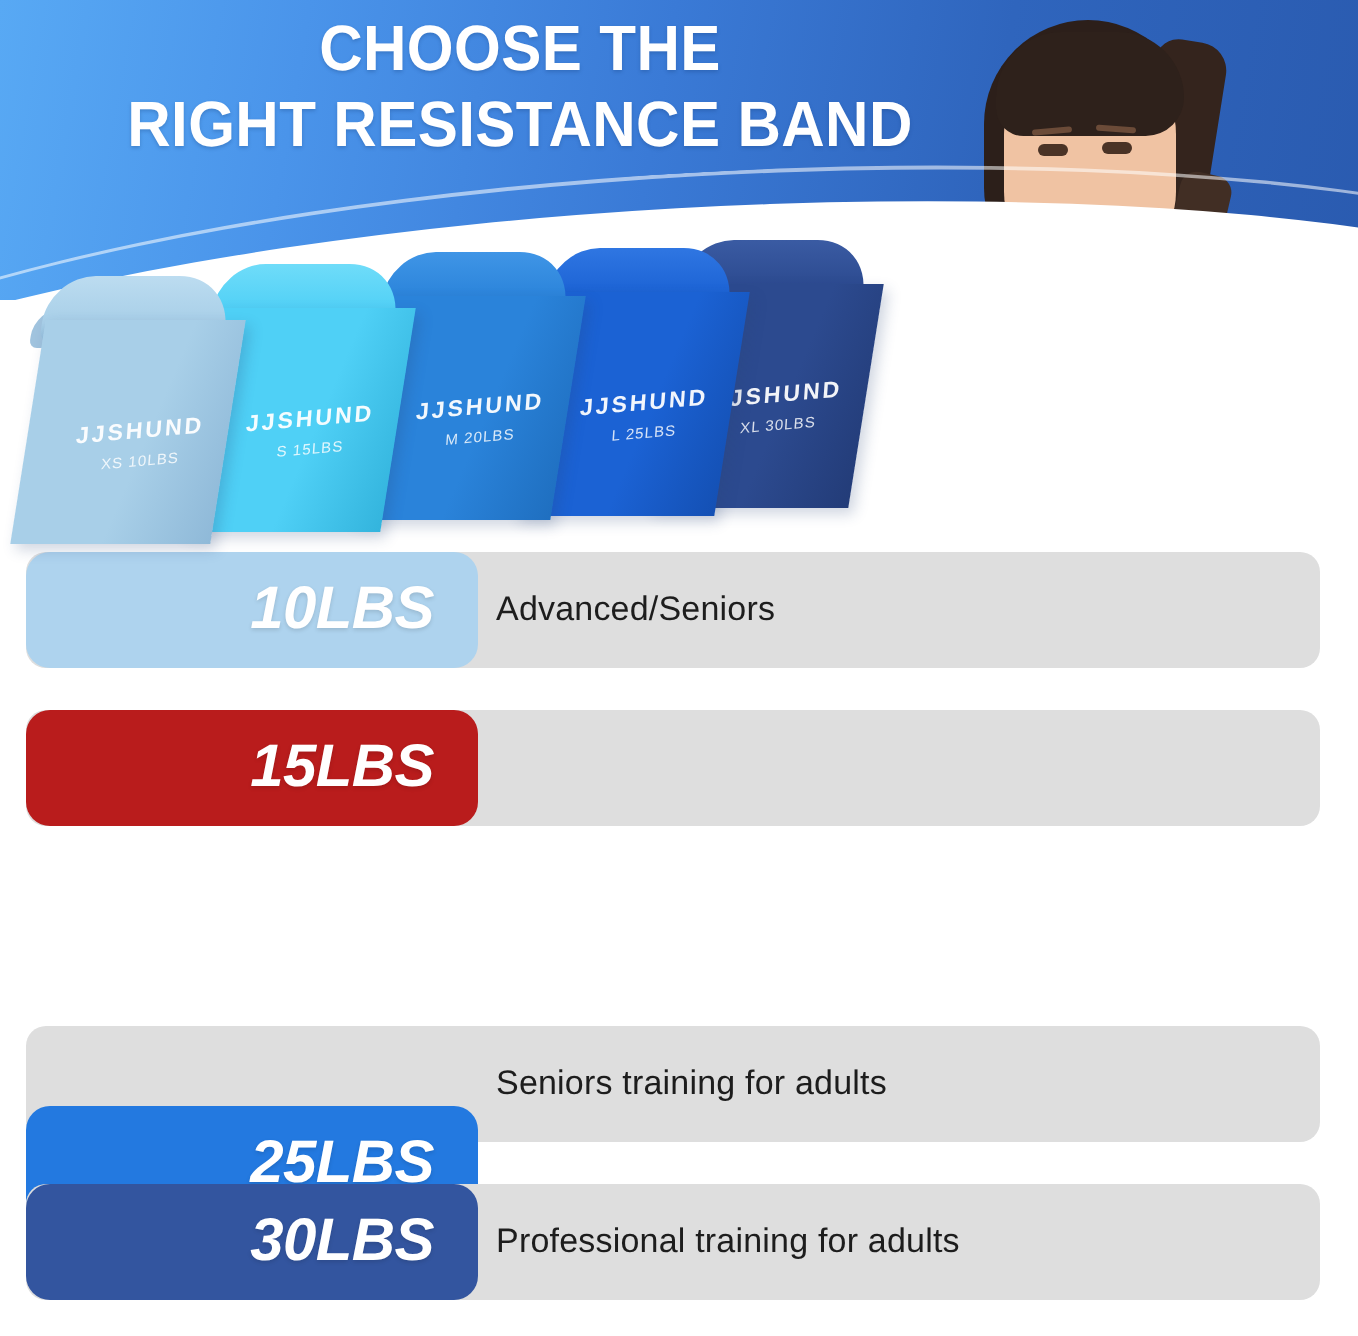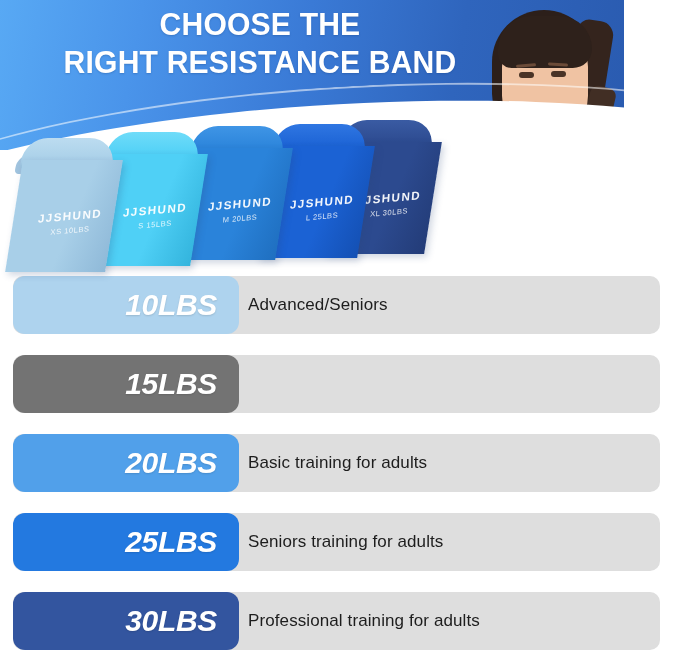--- a/index.html
+++ b/index.html
@@ -5,21 +5,21 @@
   html,body{margin:0;padding:0;}
   body{
     width:679px;height:668px;overflow:hidden;background:#ffffff;
     font-family:"Liberation Sans","DejaVu Sans",sans-serif;
     -webkit-font-smoothing:antialiased;
   }
   .page{position:relative;width:679px;height:668px;overflow:hidden;background:#fff;}
 
   
   .hero{
-    position:absolute;left:0;top:0;width:624px;height:150px;overflow:hidden;
+    position:absolute;left:0;top:0;width:679px;height:150px;overflow:hidden;
   }
   .hero-bg{
     position:absolute;inset:0;
     background:linear-gradient(100deg,#58a9f4 0%,#4a94ea 22%,#3a7ad6 48%,#2f65bd 72%,#2a5bb0 100%);
   }
   
   .swoosh{
     position:absolute;left:-170px;top:104px;width:1030px;height:230px;
     background:#ffffff;border-radius:50%/50%;
     transform:rotate(-3.2deg);
@@ -202,34 +202,27 @@
   <div class="rows">
     <div class="row" id="row0" style="top: 0px;">
       <div class="row-bg" style="background: rgb(222, 222, 222);"></div>
       <div class="badge" style="background: rgb(174, 211, 238);">
         <span>10LBS</span>
       </div>
       <div class="desc">Advanced/Seniors</div>
     </div>
     <div class="row" id="row1" style="top: 79px;">
       <div class="row-bg" style="background: rgb(222, 222, 222);"></div>
-      <div class="badge" style="background: #737373;">
+      <div class="badge" style="background: #b91c1c;">
         <span>15LBS</span>
       </div>
     </div>
-    <div class="row" id="row2" style="top: 158px;">
-      <div class="row-bg" style="background: rgb(222, 222, 222);"></div>
-      <div class="badge" style="background: rgb(81, 160, 234);">
-        <span>20LBS</span>
-      </div>
-      <div class="desc">Basic training for adults</div>
-    </div>
     <div class="row" id="row3" style="top: 237px;">
       <div class="row-bg" style="background: rgb(222, 222, 222);"></div>
-      <div class="badge" style="background: rgb(35, 121, 224);">
+      <div class="badge" style="background: rgb(35, 121, 224); margin-top: 40px;">
         <span>25LBS</span>
       </div>
       <div class="desc">Seniors training for adults</div>
     </div>
     <div class="row" id="row4" style="top: 316px;">
       <div class="row-bg" style="background: rgb(222, 222, 222);"></div>
       <div class="badge" style="background: rgb(51, 85, 159);">
         <span>30LBS</span>
       </div>
       <div class="desc">Professional training for adults</div>

